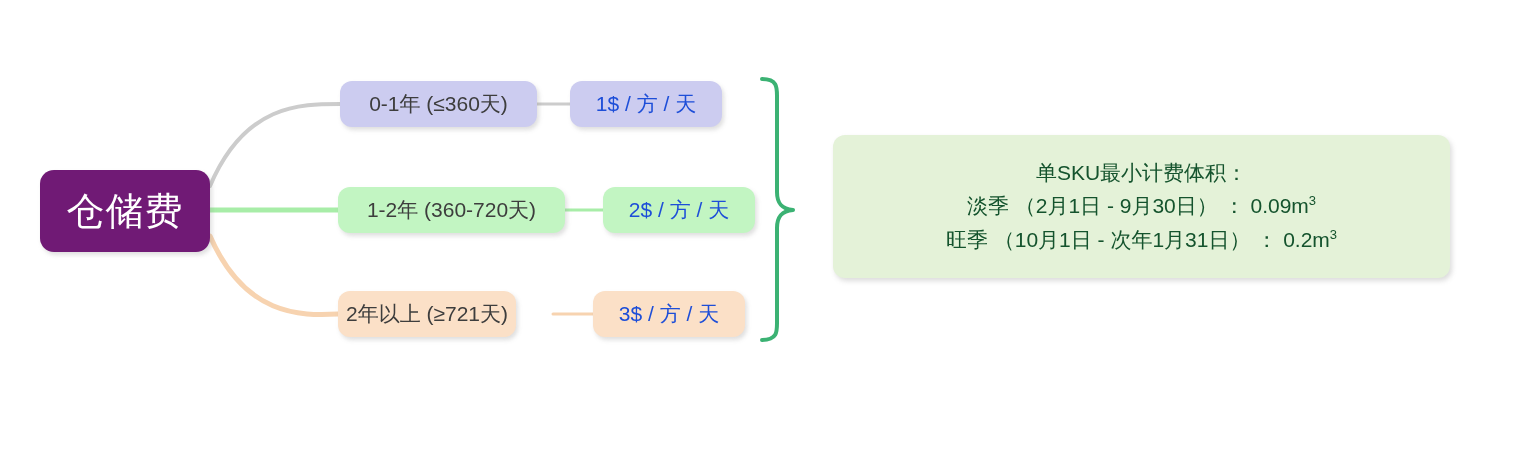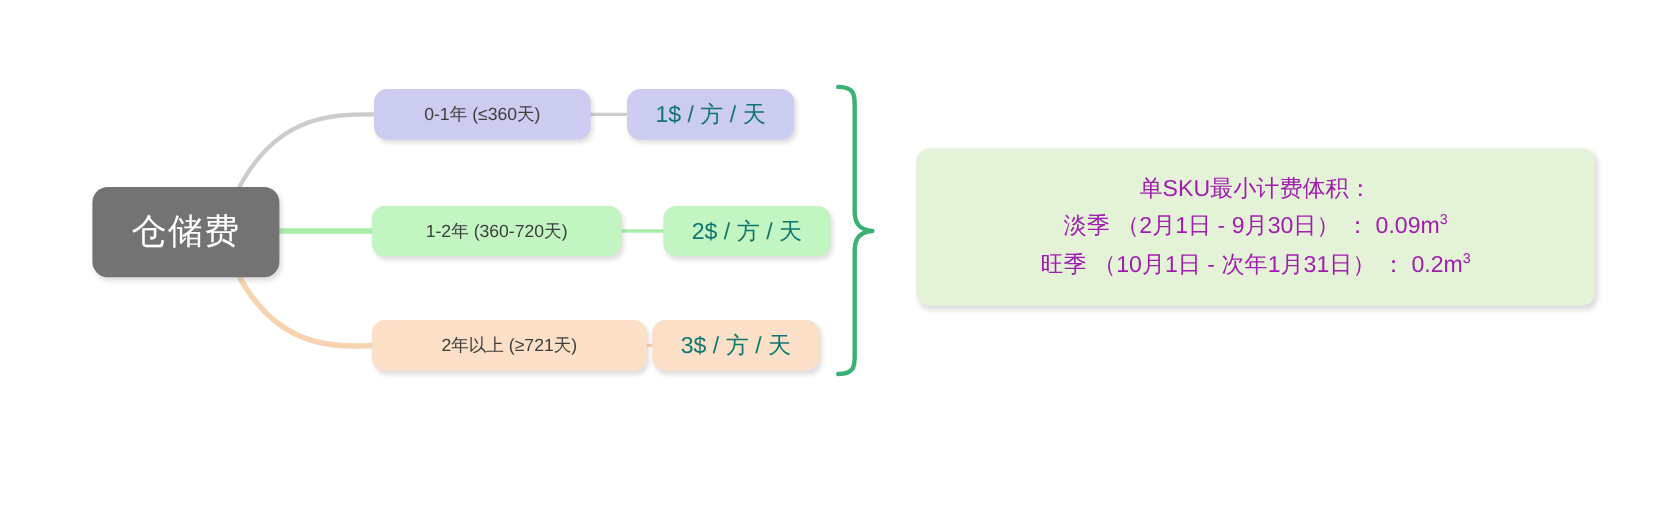--- a/index.html
+++ b/index.html
@@ -35,68 +35,67 @@
     white-space: nowrap;
     box-shadow: 2px 3px 4px rgba(140,140,140,0.28);
   }
 
   
   #node-root {
     left: 40px;
     top: 170px;
     width: 170px;
     height: 82px;
-    background: #737373;
+    background: #701a75;
     border-radius: 14px;
     color: #ffffff;
-    font-size: 32px;
+    font-size: 38px;
     letter-spacing: 1px;
-    margin-left: 44px;
   }
 
   
   .row-label {
     height: 46px;
-    font-size: 16px;
+    font-size: 21px;
     color: #3d3d3d;
   }
   .row-value {
     height: 46px;
     font-size: 21px;
-    color: #0f766e;
+    color: #1d4ed8;
   }
 
   .lavender { background: #ccccf0; }
   .mint     { background: #c2f5c2; }
   .peach    { background: #fbe0c7; }
 
   #node-r1-label { left: 340px; top: 81px;  width: 197px; }
   #node-r1-value { left: 570px; top: 81px;  width: 152px; }
   #node-r2-label { left: 338px; top: 187px; width: 227px; }
   #node-r2-value { left: 603px; top: 187px; width: 152px; text-align: center; }
-  #node-r3-label { left: 338px; top: 291px; width: 250px; text-align: right; }
+  #node-r3-label { left: 338px; top: 291px; width: 178px; text-align: right; }
   #node-r3-value { left: 593px; top: 291px; width: 152px; justify-content: center; }
 
   
   #note-box {
     position: absolute;
     left: 833px;
     top: 135px;
     width: 617px;
     height: 143px;
     box-sizing: border-box;
     background: #e4f2d8;
     border-radius: 12px;
     box-shadow: 2px 3px 5px rgba(140,140,140,0.30);
     display: flex;
     flex-direction: column;
     align-items: center;
     justify-content: center;
     gap: 9px;
-    color: #a21caf;
+    color: #14532d;
     font-size: 21px;
     white-space: nowrap;
   }
   #note-box .note-line { line-height: 1.15; }
   sup { font-size: 0.62em; vertical-align: super; }
 </style>
 </head>
 <body>
 
 <div id="canvas">

